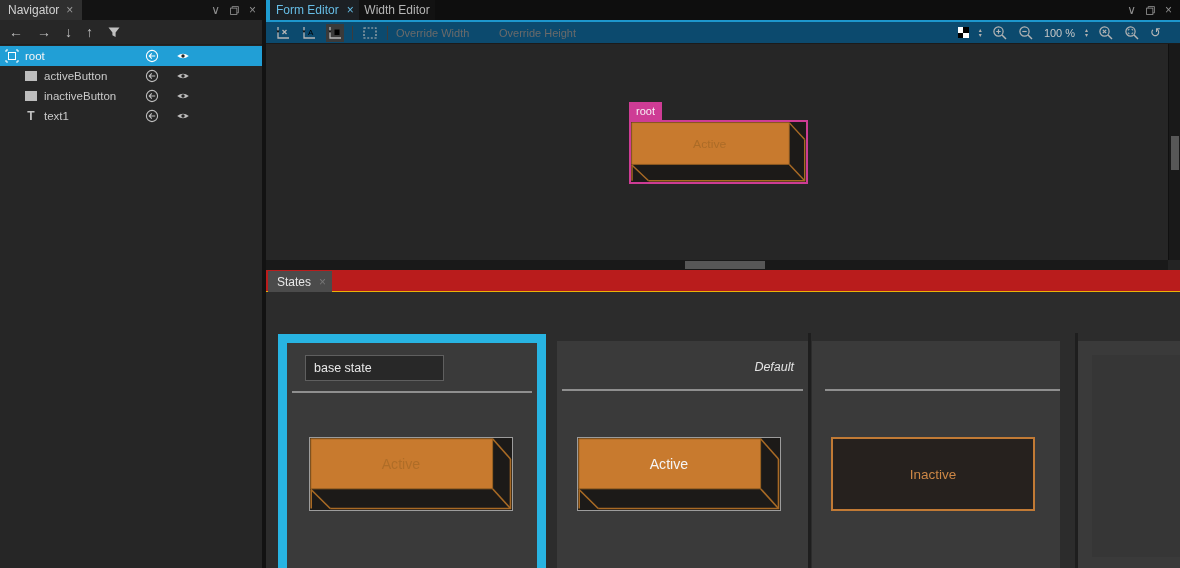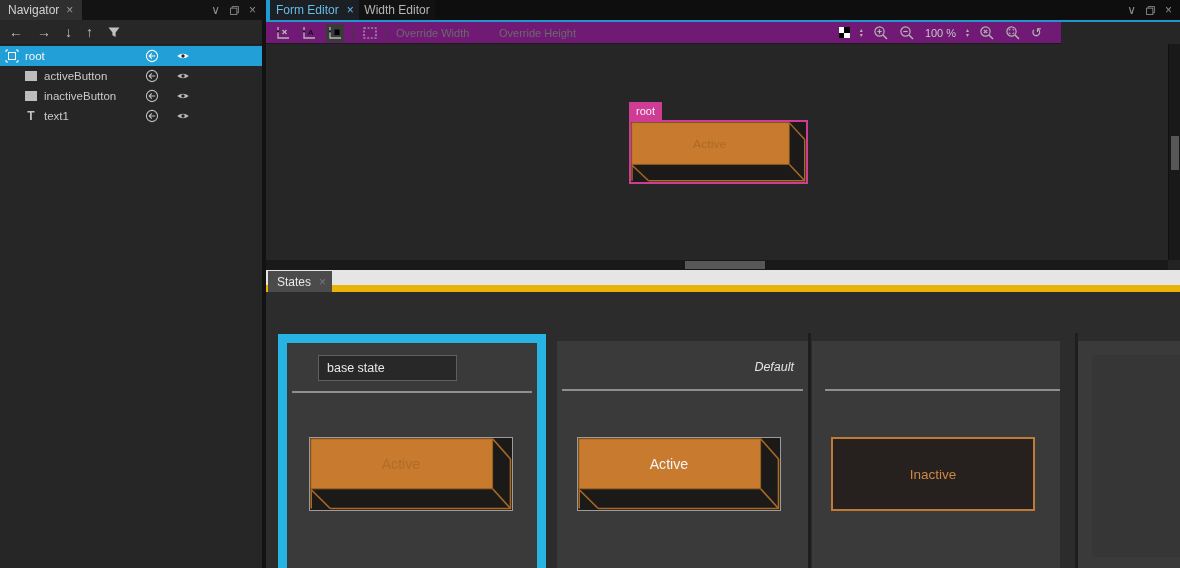--- a/index.html
+++ b/index.html
@@ -42,21 +42,21 @@
   .rp-tabstrip { left:0; top:0; width:914px; height:20px; background:#0e0e0e; display:flex; }
   .form-tab { position:relative; width:93px; height:20px; background:#1c2024; color:#66bde6;
               font-size:12px; display:flex; align-items:center; gap:8px; padding-left:10px; }
   .form-tab .blue-bar { position:absolute; left:0; top:0; width:4px; height:20px; background:#1e9cd1; }
   .form-tab .tab-close { color:#66bde6; }
   .text-tab { width:76px; height:20px; color:#b5b5b5; font-size:12px;
               display:flex; align-items:center; justify-content:center; background:#121212; }
   .rp-strip-icons { right:8px; }
   .blue-line { left:0; top:20px; width:914px; height:2px; background:#1d97cd; }
 
-  .fe-toolbar { left:0; top:22px; width:795px; height:22px; background:#701a75;
+  .fe-toolbar { left:0; top:22px; width:914px; height:22px; background:#0c4a6e;
                 display:flex; align-items:center; border-bottom:1px solid #1b1b1b; }
   .fe-toolbar .ticon { width:18px; height:18px; margin-left:8px; stroke:#b5b5b5; fill:none; }
   .fe-toolbar .ticon.active { background:#3a3a3a; }
   .tsep { width:1px; height:14px; background:#3c3c3c; margin:0 8px; }
   .ovr-field { width:86px; height:16px; background:transparent; border:none; outline:none;
                color:#a0a0a0; font-size:11px; font-family:"Liberation Sans",sans-serif; }
   .ovr-field::placeholder { color:#6a6a6a; }
   .fe-right { margin-left:auto; display:flex; align-items:center; gap:10px; padding-right:19px; }
   .stepper { display:flex; flex-direction:column; color:#b0b0b0; font-size:6px; line-height:5px; }
   .zoom-label { color:#c7c7c7; font-size:11px; }
@@ -73,21 +73,21 @@
   .root-rect { left:363px; top:76px; width:179px; height:64px; border:2px solid #ce3c95; }
   .btn3d-fill { position:absolute; left:0; top:0; width:100%; height:100%; }
   .vscroll { left:902px; top:44px; width:12px; height:216px; background:#191919; border-left:1px solid #101010; }
   .vthumb { left:2px; top:92px; width:8px; height:34px; background:#575757; }
   .hscroll { left:0; top:260px; width:902px; height:10px; background:#191919; }
   .hthumb { left:419px; top:1px; width:80px; height:8px; background:#575757; }
   .scroll-corner { left:902px; top:260px; width:12px; height:10px; background:#232323; }
 
   
   .states { left:0; top:270px; width:914px; height:298px; background:#2c2c2c; }
-  .st-tabstrip { left:0; top:0; width:914px; height:22px; background:#e5e5e5; border-bottom:7px solid #eab308; }
+  .st-tabstrip { left:0; top:0; width:914px; height:22px; background:#b91c1c; border-bottom:1px solid #eab308; }
   .states-tab { left:2px; top:1px; width:64px; height:21px; background:#4b4b4b; color:#e8e8e8;
                 font-size:12px; display:flex; align-items:center; gap:8px; padding-left:9px; }
   .states-tab .tab-close { color:#777; }
   .st-body { left:0; top:22px; width:914px; height:276px; background:#2c2c2c; }
 
   .state-card { background:#3a3a3a; }
   .card2 { left:291px; top:49px; width:251px; height:230px; }
   .card3 { left:546px; top:49px; width:248px; height:230px; }
   .card4 { left:812px; top:49px; width:102px; height:230px; background:#3a3a3a; }
   .card4-slot { left:14px; top:14px; width:88px; height:202px; background:#363636; }
@@ -370,21 +370,21 @@
       <div class="abs st-tabstrip">
         <div class="abs states-tab">
           <span>States</span>
           <span class="tab-close">×</span>
         </div>
       </div>
 
       <div class="abs st-body">
 
         <div class="abs sel-wrap">
-          <input class="st-input" style="left: 31px; top: 12px; width: 139px;" value="base state">
+          <input class="st-input" style="left: 18px; top: 12px; width: 139px;" value="base state">
           <div class="hdr-sep w1"></div>
           <div class="preview">
             <svg viewBox="0 0 200 72" preserveAspectRatio="none">
               <use href="#btn3d"></use>
               <text x="90" y="31" text-anchor="middle" font-size="14" fill="#8a5a1e" opacity="0.4">Active</text>
             </svg>
           </div>
         </div>
 
         <div class="abs state-card card2">

